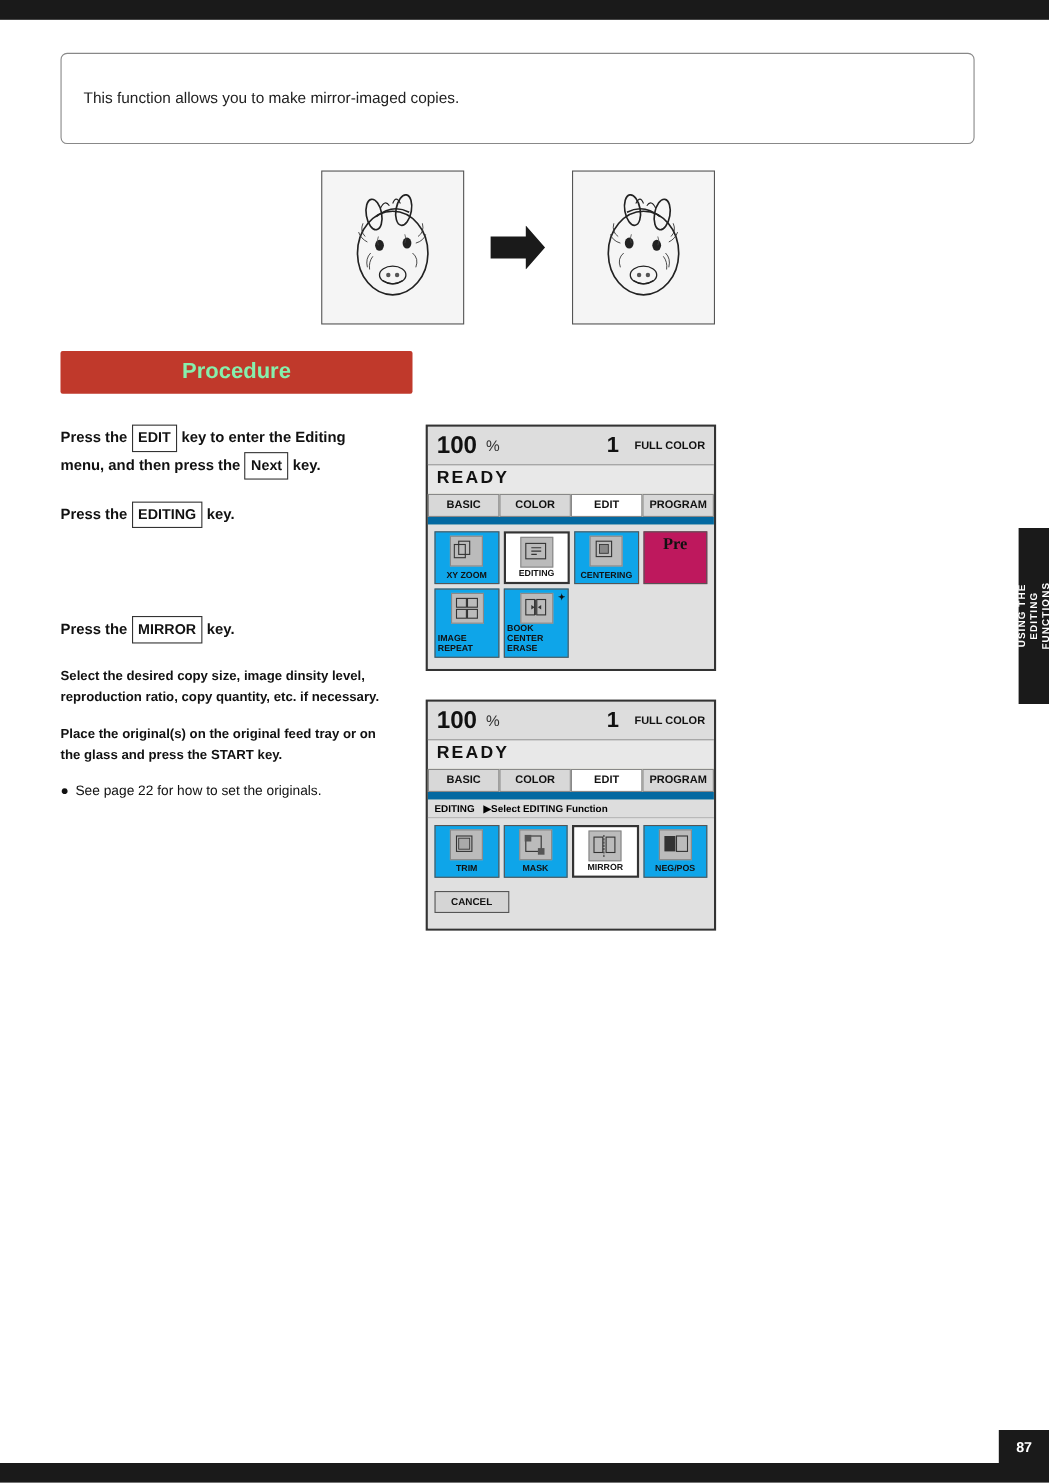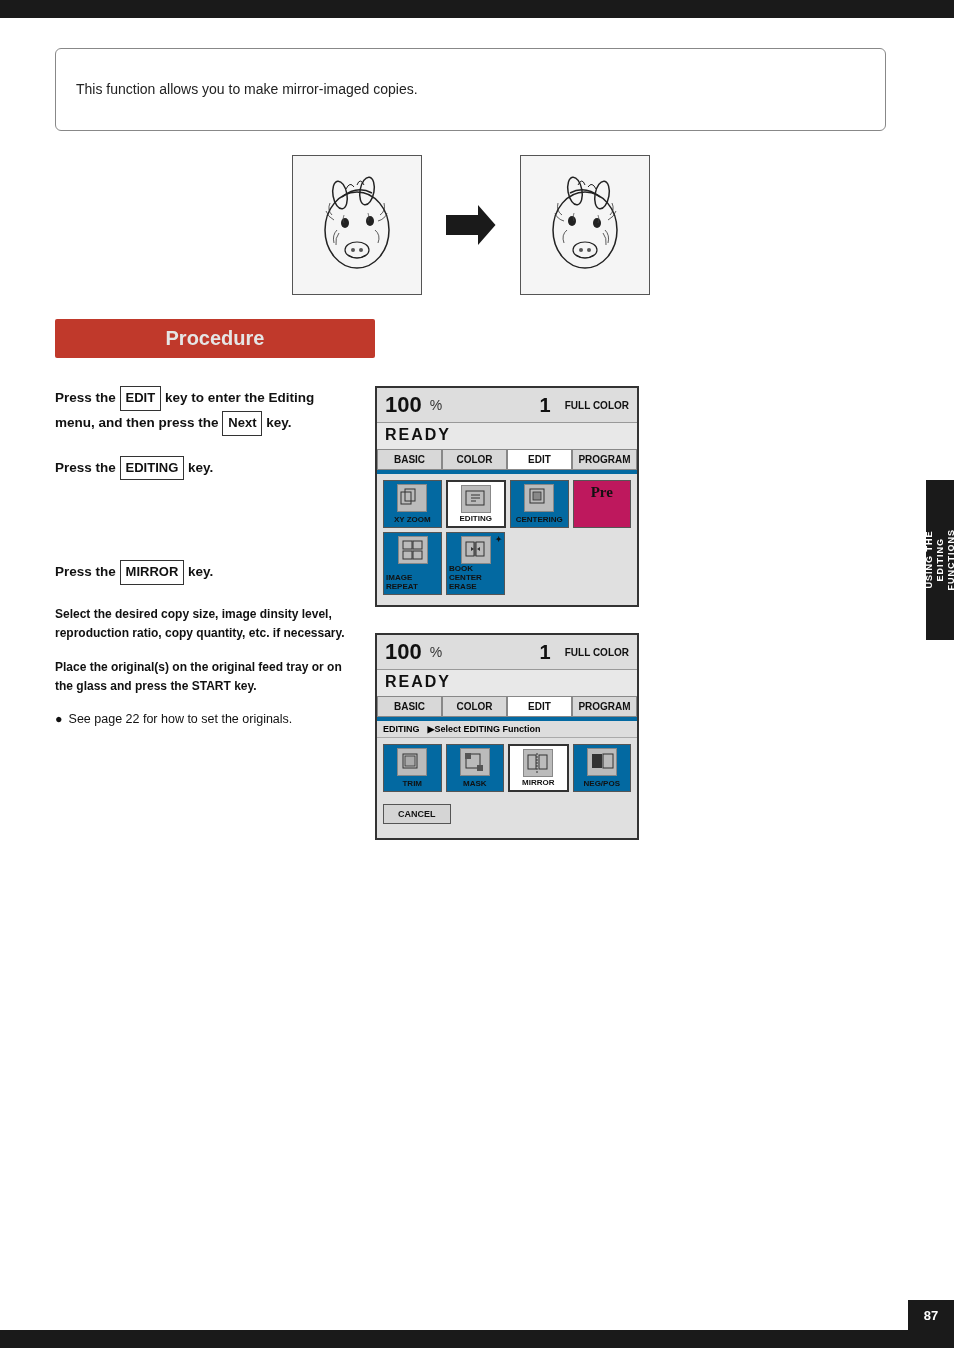--- a/index.html
+++ b/index.html
@@ -132,34 +132,34 @@
 
     .donkey-svg-mirror {
       width: 110px;
       height: 120px;
       transform: scaleX(-1);
     }
 
     
     .procedure-header {
       background: #c0392b;
-      color: #e5e5e5;
+      color: #86efac;
       text-align: center;
       font-size: 20px;
       font-weight: bold;
       padding: 8px 0;
       width: 320px;
       margin-bottom: 28px;
       border-radius: 2px;
     }
 
     
     .procedure-layout {
       display: flex;
-      gap: 20px;
+      gap: 32px;
       align-items: flex-start;
     }
 
     .left-column {
       flex: 0 0 300px;
     }
 
     .right-column {
       flex: 1;
       display: flex;
@@ -249,21 +249,21 @@
     .screen-ready {
       font-size: 16px;
       font-weight: bold;
       color: #111;
       padding: 3px 8px 5px;
       letter-spacing: 2px;
     }
 
     .screen-tabs {
       display: flex;
-      border-bottom: 4px solid #0369a1;
+      border-bottom: 7px solid #0369a1;
       background: #fef9c3;
     }
 
     .screen-tab {
       flex: 1;
       text-align: center;
       padding: 4px 2px;
       font-size: 10px;
       font-weight: bold;
       border: 1px solid #888;
@@ -282,21 +282,21 @@
 
     .screen-icons-row {
       display: flex;
       gap: 4px;
       margin-bottom: 4px;
     }
 
     .screen-icon-btn {
       flex: 1;
       border: 1.5px solid #555;
-      background: #0369a1;
+      background: #0ea5e9;
       padding: 3px 2px;
       display: flex;
       flex-direction: column;
       align-items: center;
       font-size: 8px;
       font-weight: bold;
       color: #111;
       min-height: 48px;
       justify-content: space-between;
     }

